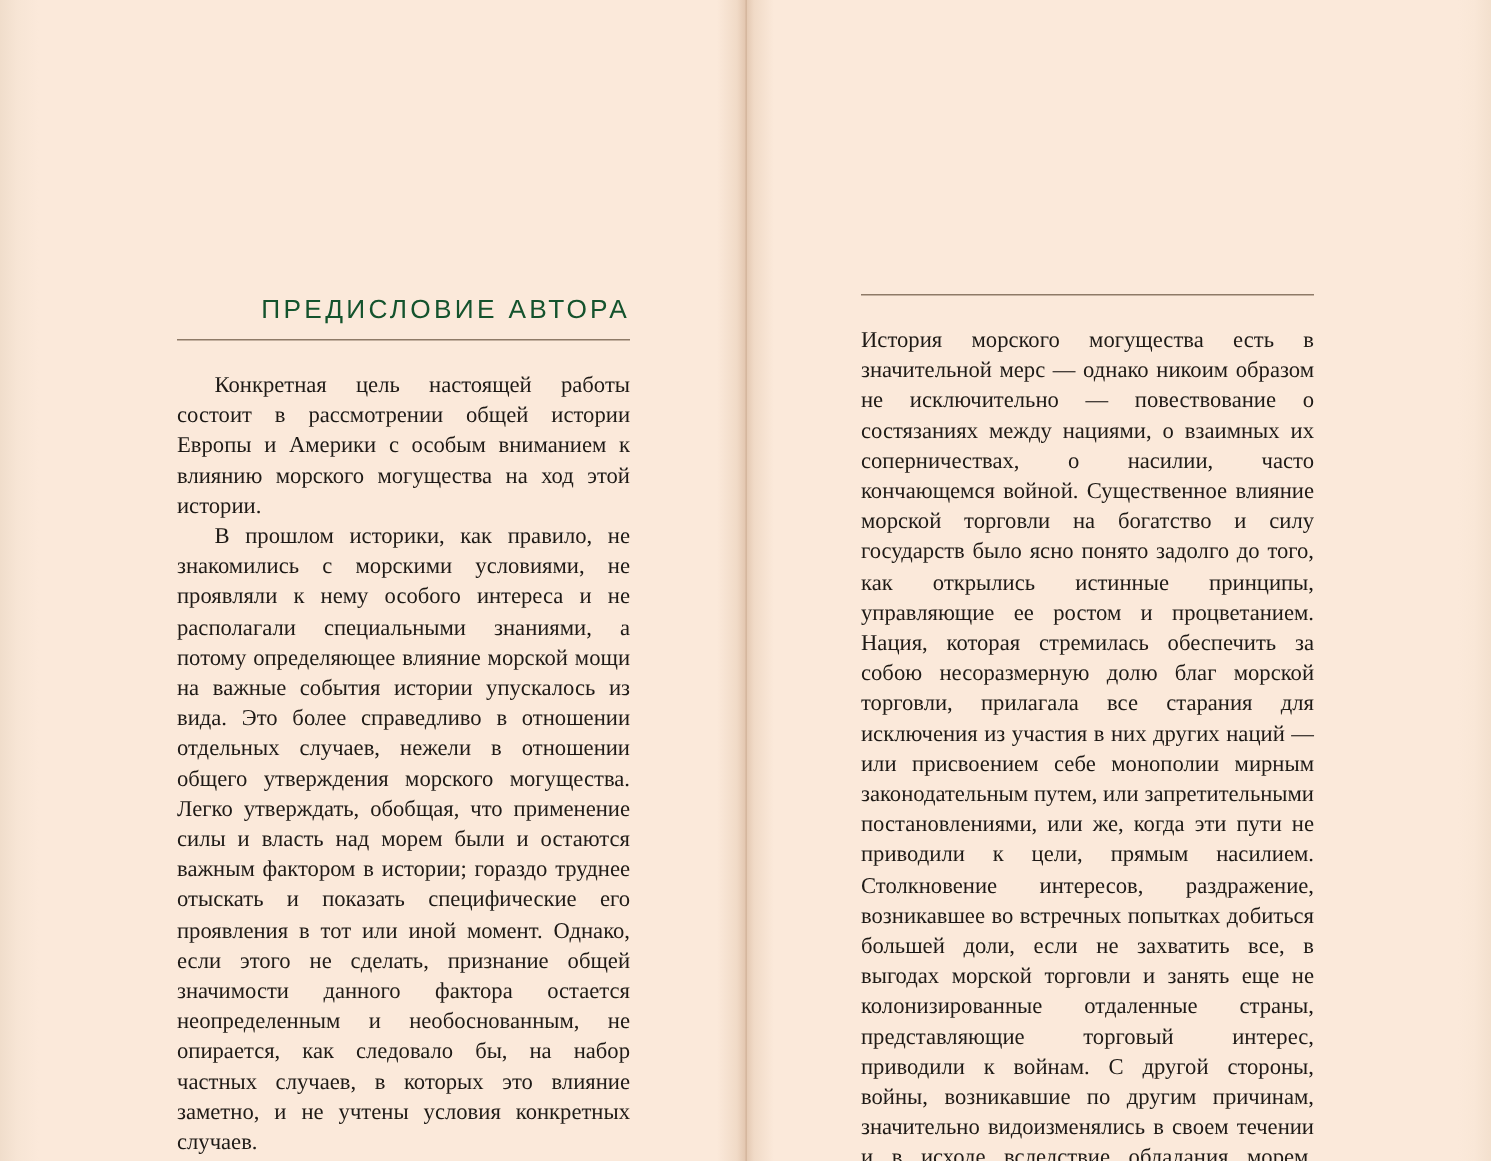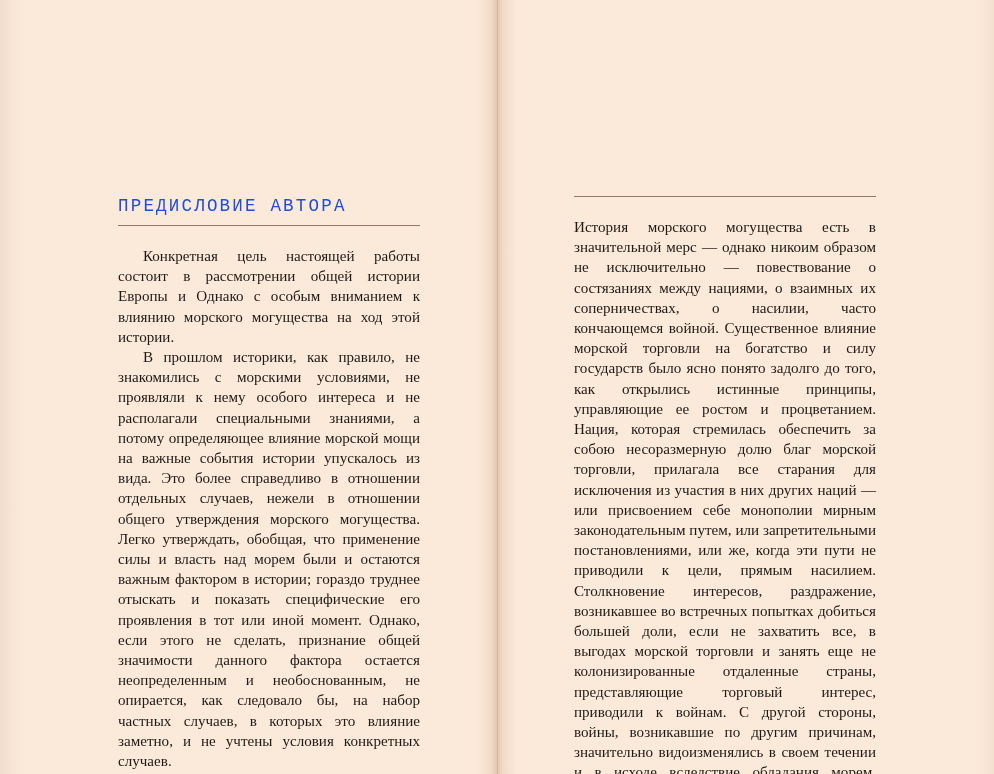--- a/index.html
+++ b/index.html
@@ -64,25 +64,25 @@
     padding: 196px 77px 0 118px;
   }
   .page-right {
     width: 497px;
     padding: 196px 118px 0 77px;
   }
 
   .chapter-title {
     font-size: 17.5px;
     letter-spacing: 2.2px;
-    color: #1d4ed8;
-    text-align: left;
+    color: #14532d;
+    text-align: right;
     font-weight: normal;
     margin: 0 0 9px 0;
-    font-family: Liberation Mono, monospace;
+    font-family: Liberation Sans, sans-serif;
   }
   .rule {
     height: 1px;
     background: #8e7a67;
     margin-bottom: 20px;
   }
 
   .body-text p {
     margin: 0;
     font-size: 15.1px;
@@ -100,21 +100,21 @@
 <body>
 
 <div class="book">
 
   <div class="edge-left"></div>
 
   <div class="page page-left">
     <h1 class="chapter-title">ПРЕДИСЛОВИЕ АВТОРА</h1>
     <div class="rule"></div>
     <div class="body-text">
-      <p>Конкретная цель настоящей работы состоит в рассмотрении общей истории Европы и Однако с особым вниманием к влиянию морского могущества на ход этой истории.</p>
+      <p>Конкретная цель настоящей работы состоит в рассмотрении общей истории Европы и Америки с особым вниманием к влиянию морского могущества на ход этой истории.</p>
       <p>В прошлом историки, как правило, не знакомились с морскими условиями, не проявляли к нему особого интереса и не располагали специальными знаниями, а потому определяющее влияние морской мощи на важные события истории упускалось из вида. Это более справедливо в отношении отдельных случаев, нежели в отношении общего утверждения морского могущества. Легко утверждать, обобщая, что применение силы и власть над морем были и остаются важным фактором в истории; гораздо труднее отыскать и показать специфические его проявления в тот или иной момент. Однако, если этого не сделать, признание общей значимости данного фактора остается неопределенным и необоснованным, не опирается, как следовало бы, на набор частных случаев, в которых это влияние заметно, и не учтены условия конкретных случаев.</p>
       <p>Любопытным примером склонности пренебрегать влиянием морской силы на исторические события могут служить произведения двух английских авторов (Англия, отметим, больше какой-либо другой нации обязана своим величием морю). «Дважды, — говорит Арнольд* в своей "Истории Рима", — наблюдалась схватка высочайшего индивидуального гения против</p>
     </div>
 
   </div>
 
   <div class="page page-right">
     <div class="rule"></div>
     <div class="body-text">
       <p class="noindent">История морского могущества есть в значительной мерс — однако никоим образом не исключительно — повествование о состязаниях между нациями, о взаимных их соперничествах, о насилии, часто кончающемся войной. Существенное влияние морской торговли на богатство и силу государств было ясно понято задолго до того, как открылись истинные принципы, управляющие ее ростом и процветанием. Нация, которая стремилась обеспечить за собою несоразмерную долю благ морской торговли, прилагала все старания для исключения из участия в них других наций — или присвоением себе монополии мирным законодательным путем, или запретительными постановлениями, или же, когда эти пути не приводили к цели, прямым насилием. Столкновение интересов, раздражение, возникавшее во встречных попытках добиться большей доли, если не захватить все, в выгодах морской торговли и занять еще не колонизированные отдаленные страны, представляющие торговый интерес, приводили к войнам. С другой стороны, войны, возникавшие по другим причинам, значительно видоизменялись в своем течении и в исходе вследствие обладания морем. Поэтому история морской силы, охватывая в широких пределах все, что способствует нации сделаться великой на море или при посредстве моря, есть в значительной мере и военная история; именно с этой точки зрения — главным образом, хотя и не исключительно, — она будет изучаться на последующих страницах.</p>

